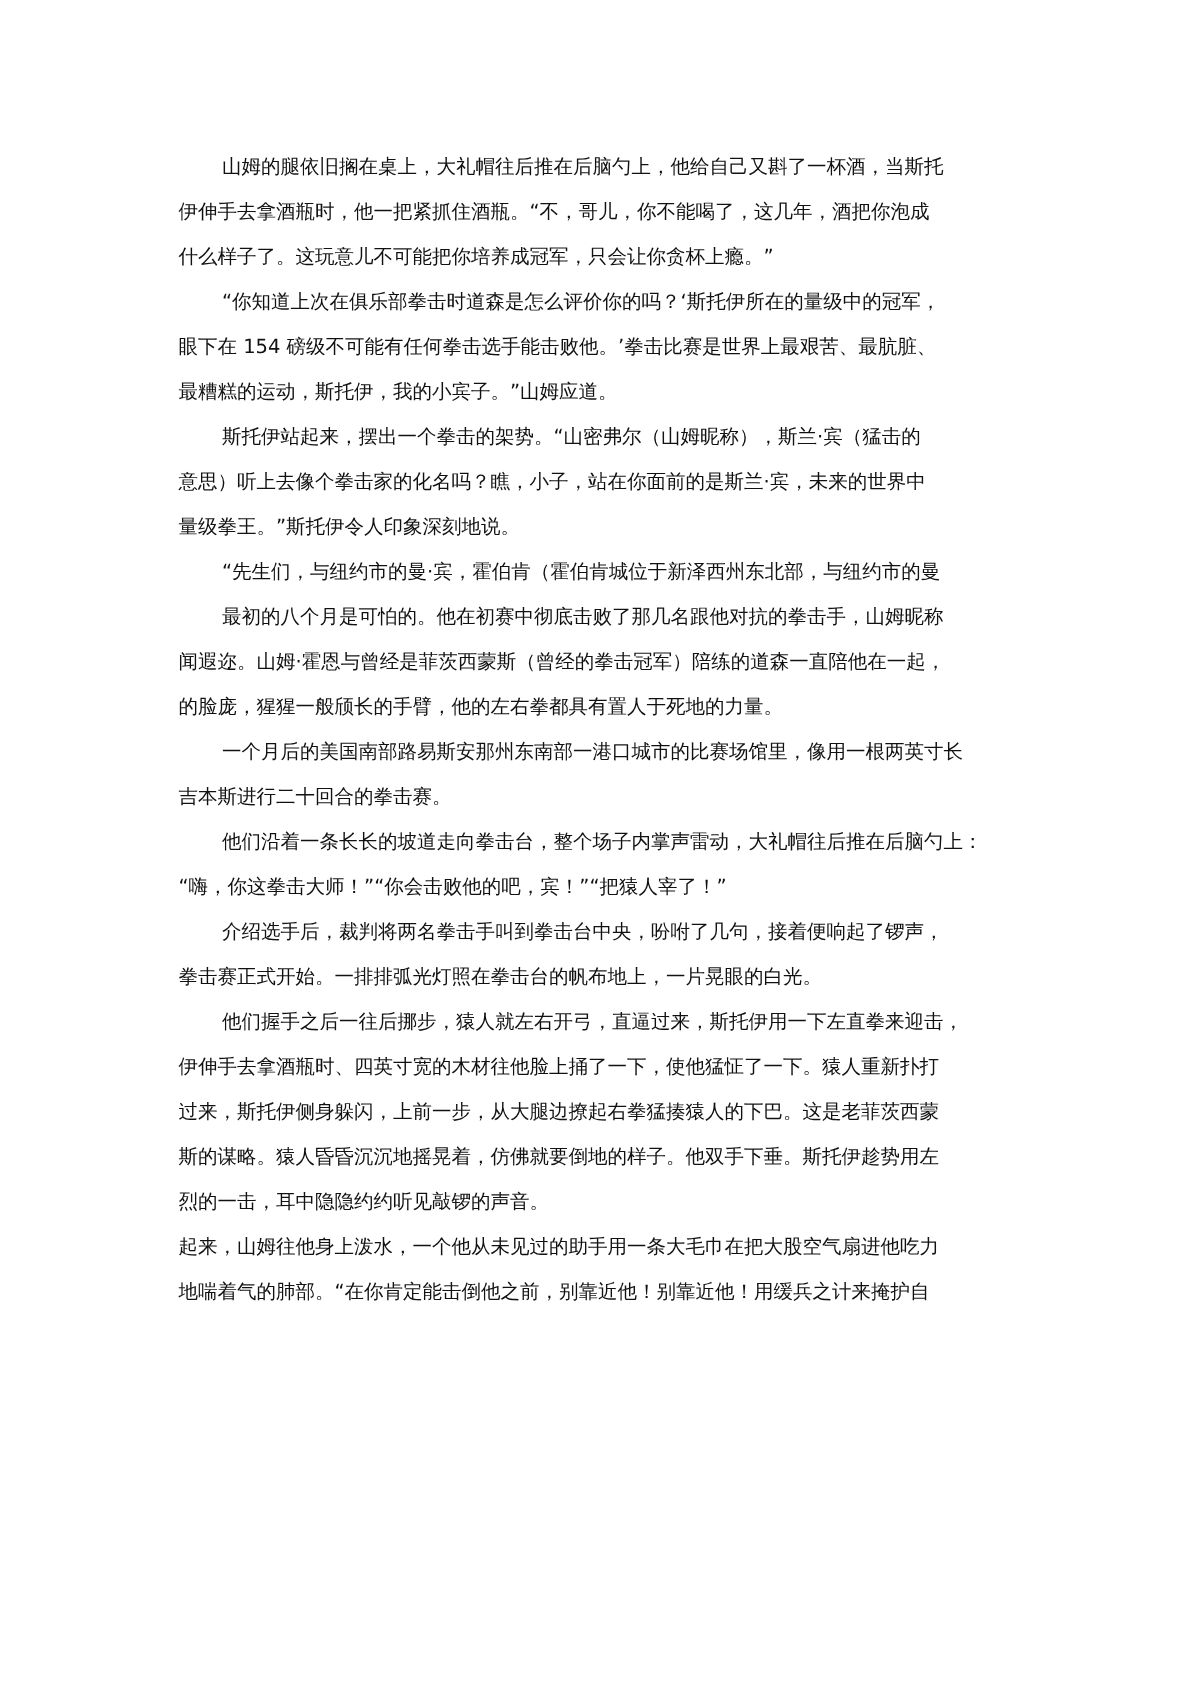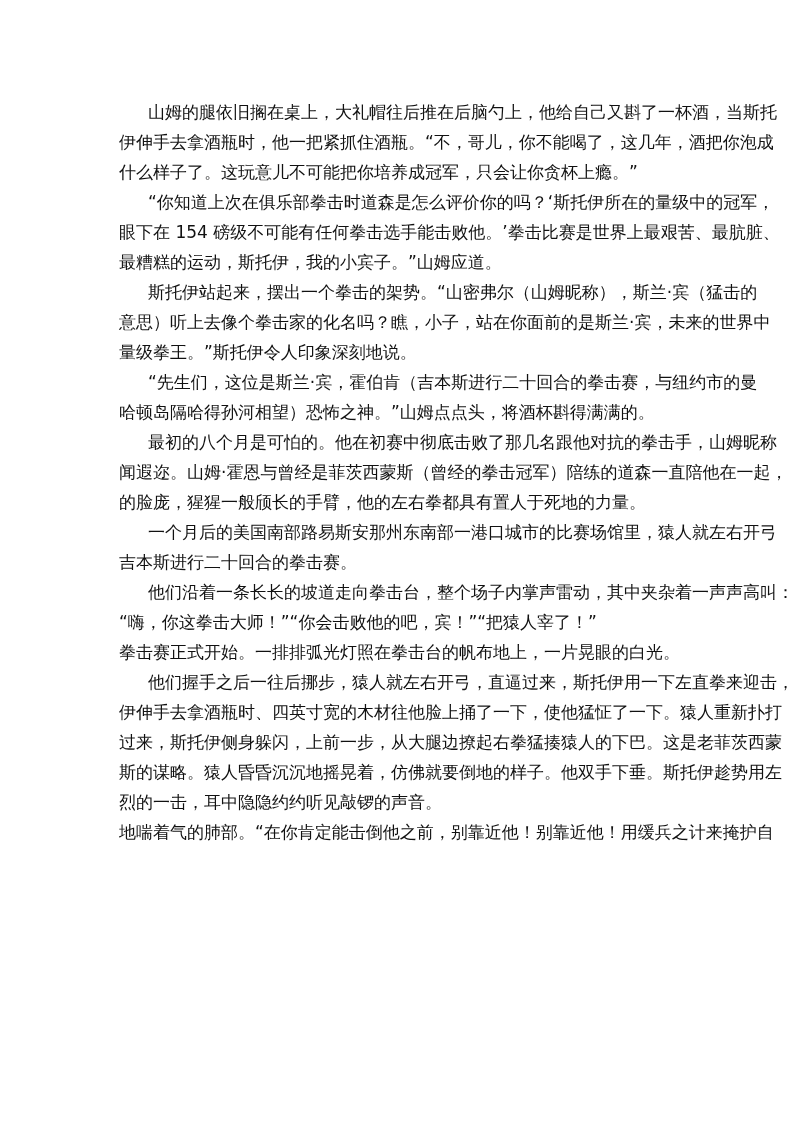--- a/index.html
+++ b/index.html
@@ -3,50 +3,51 @@
 <meta charset="utf-8">
 <style>
   html, body { margin: 0; padding: 0; background: #ffffff; }
   body { width: 794px; height: 1123px; position: relative; overflow: hidden; }
   .page {
     position: absolute;
     left: 119px;
     top: 97px;
     width: 550px;
     font-family: "DejaVu Sans", "Liberation Sans", sans-serif;
-    font-size: 17px;
+    font-size: 13px;
     line-height: 30px;
     color: #111111;
     word-break: break-all;
   }
   .line { white-space: nowrap; height: 30px; display: block; }
   .indent { padding-left: 29px; }
 </style>
 </head>
 <body>
 
 <div class="page" id="page">
     <div class="line indent">山姆的腿依旧搁在桌上，大礼帽往后推在后脑勺上，他给自己又斟了一杯酒，当斯托</div>
     <div class="line">伊伸手去拿酒瓶时，他一把紧抓住酒瓶。“不，哥儿，你不能喝了，这几年，酒把你泡成</div>
     <div class="line">什么样子了。这玩意儿不可能把你培养成冠军，只会让你贪杯上瘾。”</div>
     <div class="line indent">“你知道上次在俱乐部拳击时道森是怎么评价你的吗？‘斯托伊所在的量级中的冠军，</div>
     <div class="line">眼下在 154 磅级不可能有任何拳击选手能击败他。’拳击比赛是世界上最艰苦、最肮脏、</div>
     <div class="line">最糟糕的运动，斯托伊，我的小宾子。”山姆应道。</div>
     <div class="line indent">斯托伊站起来，摆出一个拳击的架势。“山密弗尔（山姆昵称），斯兰·宾（猛击的</div>
     <div class="line">意思）听上去像个拳击家的化名吗？瞧，小子，站在你面前的是斯兰·宾，未来的世界中</div>
     <div class="line">量级拳王。”斯托伊令人印象深刻地说。</div>
-    <div class="line indent">“先生们，这位是斯兰·宾，霍伯肯（吉本斯进行二十回合的拳击赛，与纽约市的曼</div>
-    <div class="line">哈顿岛隔哈得孙河相望）恐怖之神。”山姆点点头，将酒杯斟得满满的。</div>
+    <div class="line indent">“先生们，与纽约市的曼·宾，霍伯肯（霍伯肯城位于新泽西州东北部，与纽约市的曼</div>
     <div class="line indent">最初的八个月是可怕的。他在初赛中彻底击败了那几名跟他对抗的拳击手，山姆昵称</div>
     <div class="line">闻遐迩。山姆·霍恩与曾经是菲茨西蒙斯（曾经的拳击冠军）陪练的道森一直陪他在一起，</div>
     <div class="line">的脸庞，猩猩一般颀长的手臂，他的左右拳都具有置人于死地的力量。</div>
-    <div class="line indent">一个月后的美国南部路易斯安那州东南部一港口城市的比赛场馆里，猿人就左右开弓</div>
+    <div class="line indent">一个月后的美国南部路易斯安那州东南部一港口城市的比赛场馆里，像用一根两英寸长</div>
     <div class="line">吉本斯进行二十回合的拳击赛。</div>
-    <div class="line indent">他们沿着一条长长的坡道走向拳击台，整个场子内掌声雷动，其中夹杂着一声声高叫：</div>
+    <div class="line indent">他们沿着一条长长的坡道走向拳击台，整个场子内掌声雷动，大礼帽往后推在后脑勺上：</div>
     <div class="line">“嗨，你这拳击大师！”“你会击败他的吧，宾！”“把猿人宰了！”</div>
+    <div class="line indent">介绍选手后，裁判将两名拳击手叫到拳击台中央，吩咐了几句，接着便响起了锣声，</div>
     <div class="line">拳击赛正式开始。一排排弧光灯照在拳击台的帆布地上，一片晃眼的白光。</div>
     <div class="line indent">他们握手之后一往后挪步，猿人就左右开弓，直逼过来，斯托伊用一下左直拳来迎击，</div>
     <div class="line">伊伸手去拿酒瓶时、四英寸宽的木材往他脸上捅了一下，使他猛怔了一下。猿人重新扑打</div>
     <div class="line">过来，斯托伊侧身躲闪，上前一步，从大腿边撩起右拳猛揍猿人的下巴。这是老菲茨西蒙</div>
     <div class="line">斯的谋略。猿人昏昏沉沉地摇晃着，仿佛就要倒地的样子。他双手下垂。斯托伊趁势用左</div>
     <div class="line">烈的一击，耳中隐隐约约听见敲锣的声音。</div>
+    <div class="line">起来，山姆往他身上泼水，一个他从未见过的助手用一条大毛巾在把大股空气扇进他吃力</div>
     <div class="line">地喘着气的肺部。“在你肯定能击倒他之前，别靠近他！别靠近他！用缓兵之计来掩护自</div>
   </div>
 
 </body></html>

